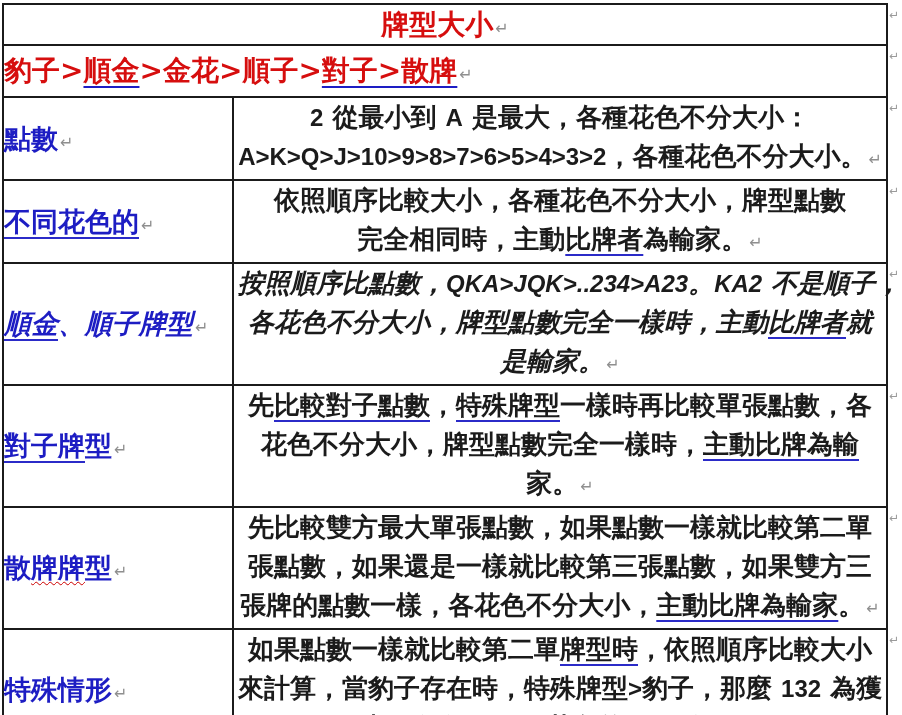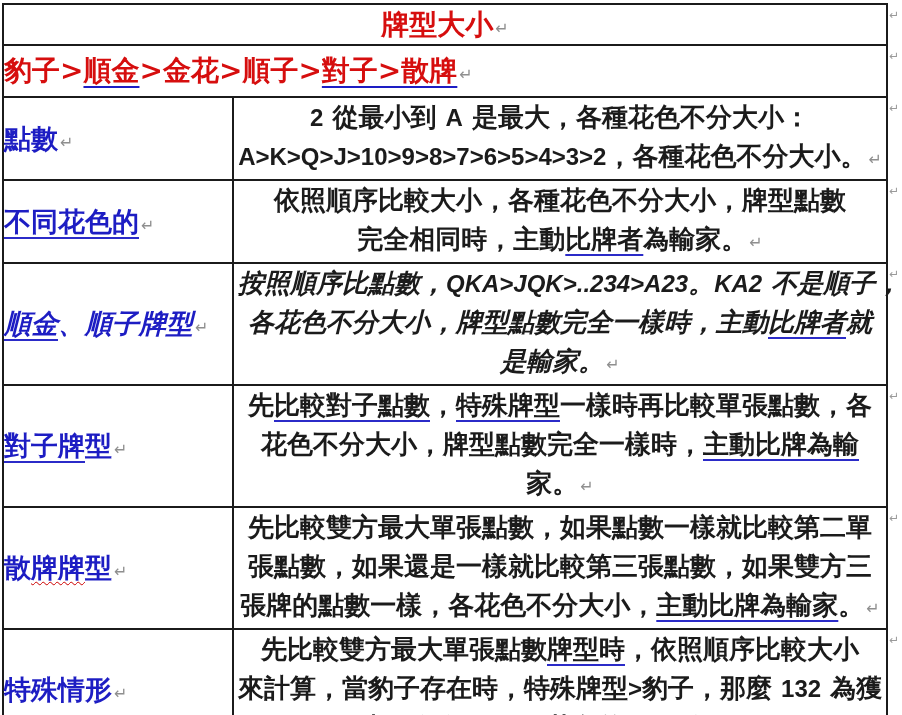--- a/index.html
+++ b/index.html
@@ -120,20 +120,20 @@
         <td class="content-cell">
           <div class="line"><span class="seg">先比較雙方最大單張點數，如果點數一樣就比較第二單</span></div>
           <div class="line"><span class="seg">張點數，如果還是一樣就比較第三張點數，如果雙方三</span></div>
           <div class="line"><span class="seg">張牌的點數一樣，各花色不分大小，</span><span class="seg u">主動比牌為輸家</span><span class="seg">。</span><span class="pmark">↵</span></div>
           <span class="rowend">↵</span>
         </td>
       </tr>
       <tr>
         <td class="label-cell"><span class="seg">特殊情形</span><span class="pmark">↵</span></td>
         <td class="content-cell">
-          <div class="line"><span class="seg">先比較雙方最大單張點數</span><span class="seg u">牌型時</span><span class="seg">，依照順序比較大小</span></div>
+          <div class="line"><span class="seg">如果點數一樣就比較第二單</span><span class="seg u">牌型時</span><span class="seg">，依照順序比較大小</span></div>
           <div class="line"><span class="seg">來計算，當豹子存在時，特殊牌型</span><span class="seg latin">&gt;</span><span class="seg">豹子，那麼 </span><span class="seg latin">132</span><span class="seg"> 為獲</span></div>
           <div class="line"><span class="seg">勝。</span><span class="seg latin">(</span><span class="seg">例如：不同花色的 </span><span class="seg latin">235&gt;</span><span class="seg">豹子</span><span class="seg latin">)</span><span class="pmark">↵</span></div>
           <span class="rowend">↵</span>
         </td>
       </tr>
     </tbody>
 </table>
 
 </body></html>

